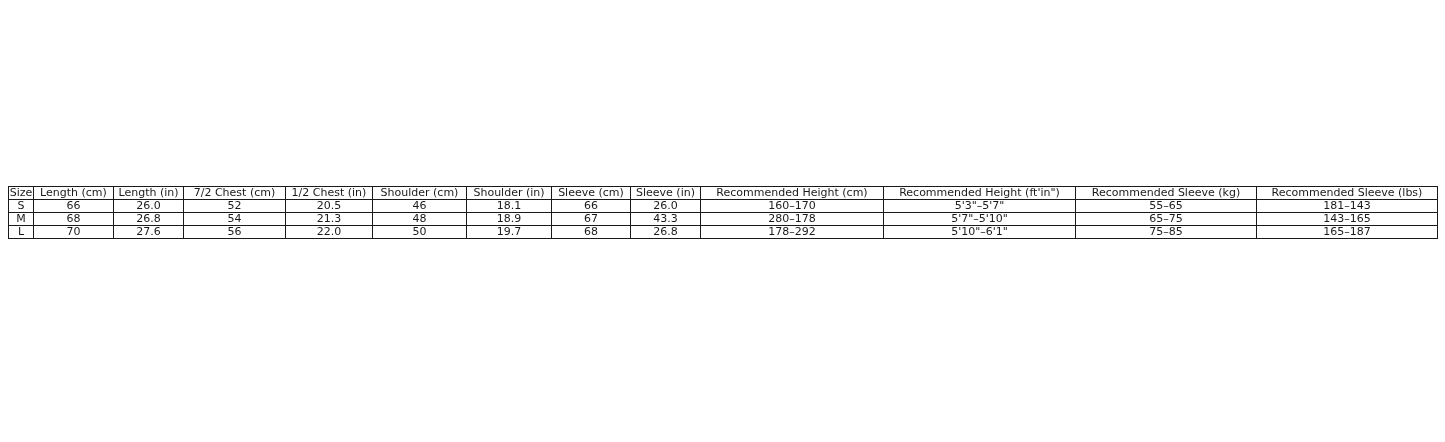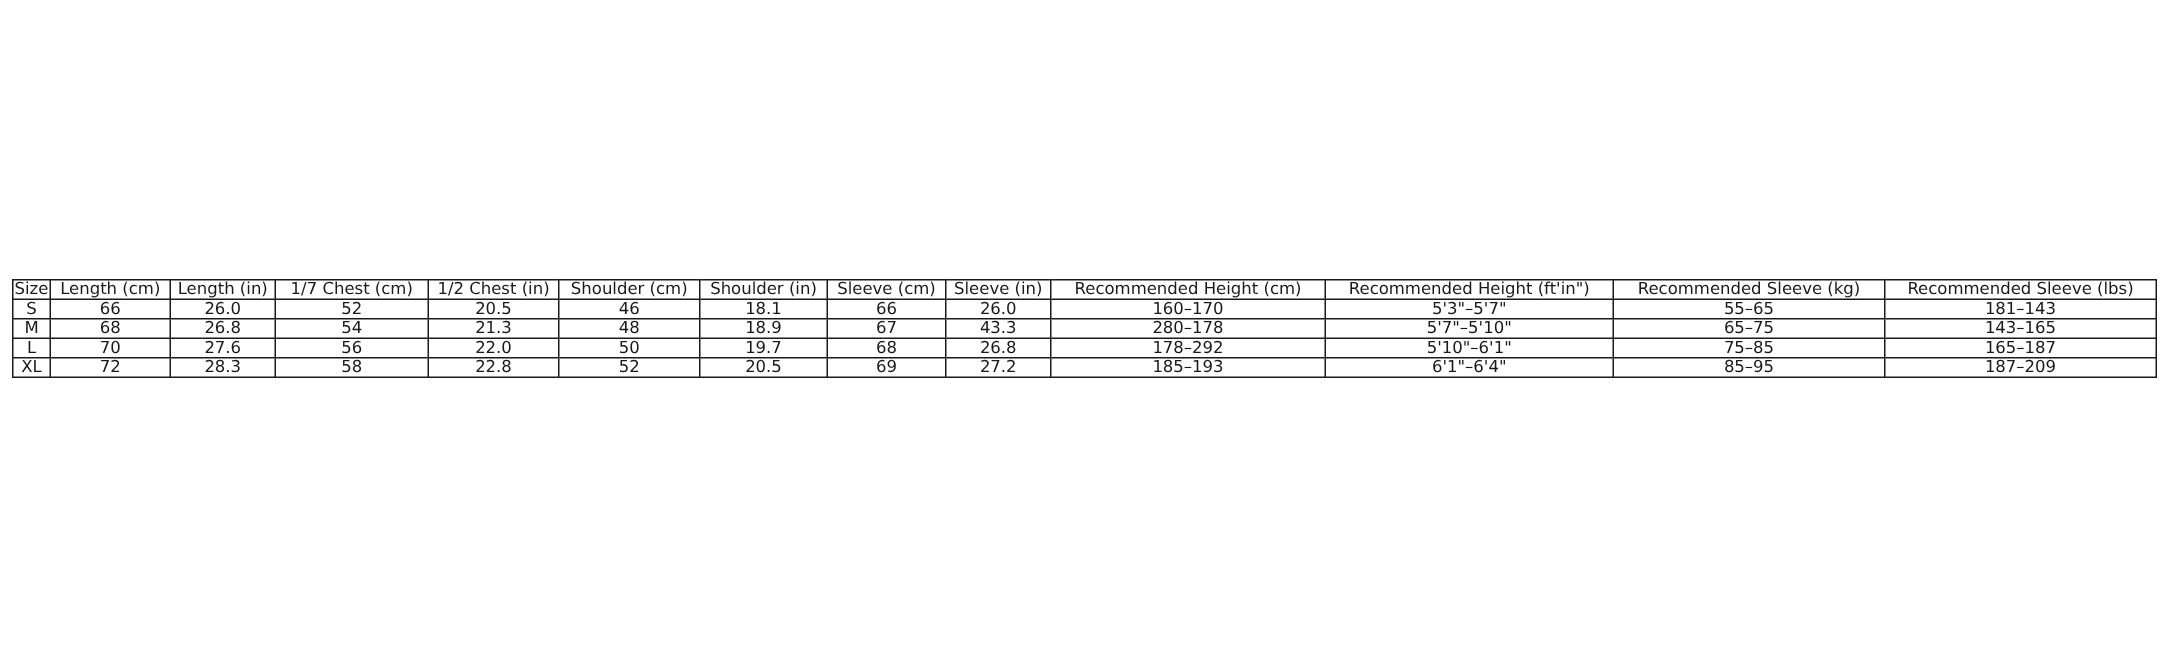--- a/index.html
+++ b/index.html
@@ -55,21 +55,21 @@
     <col style="width:183px">
     <col style="width:192px">
     <col style="width:181px">
     <col style="width:181px">
   </colgroup>
   <thead>
     <tr>
       <th>Size</th>
       <th>Length (cm)</th>
       <th>Length (in)</th>
-      <th>1/7 Chest (cm)</th>
+      <th>7/2 Chest (cm)</th>
       <th>1/2 Chest (in)</th>
       <th>Shoulder (cm)</th>
       <th>Shoulder (in)</th>
       <th>Sleeve (cm)</th>
       <th>Sleeve (in)</th>
       <th>Recommended Height (cm)</th>
       <th>Recommended Height (ft'in")</th>
       <th>Recommended Sleeve (kg)</th>
       <th>Recommended Sleeve (lbs)</th>
     </tr>
@@ -113,29 +113,14 @@
       <td>22.0</td>
       <td>50</td>
       <td>19.7</td>
       <td>68</td>
       <td>26.8</td>
       <td>178–292</td>
       <td>5'10"–6'1"</td>
       <td>75–85</td>
       <td>165–187</td>
     </tr>
-    <tr>
-      <td>XL</td>
-      <td>72</td>
-      <td>28.3</td>
-      <td>58</td>
-      <td>22.8</td>
-      <td>52</td>
-      <td>20.5</td>
-      <td>69</td>
-      <td>27.2</td>
-      <td>185–193</td>
-      <td>6'1"–6'4"</td>
-      <td>85–95</td>
-      <td>187–209</td>
-    </tr>
   </tbody>
 </table>
 
 </body></html>

